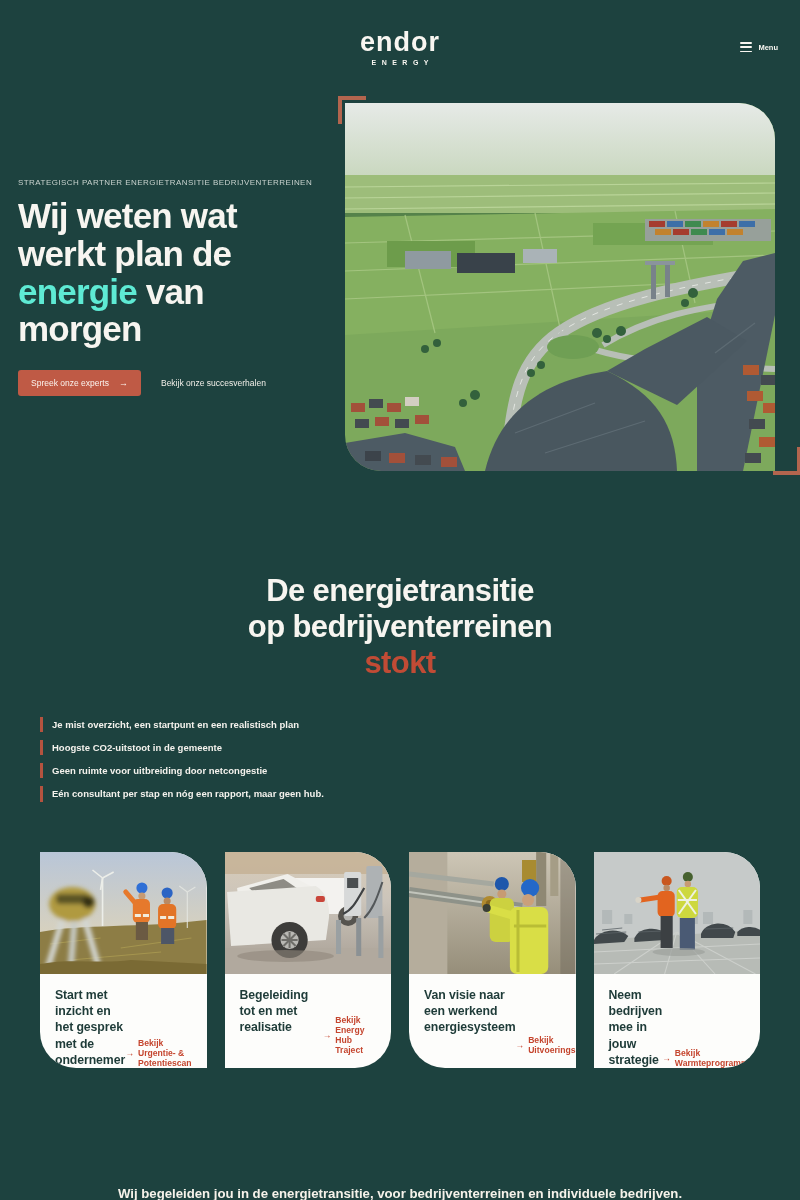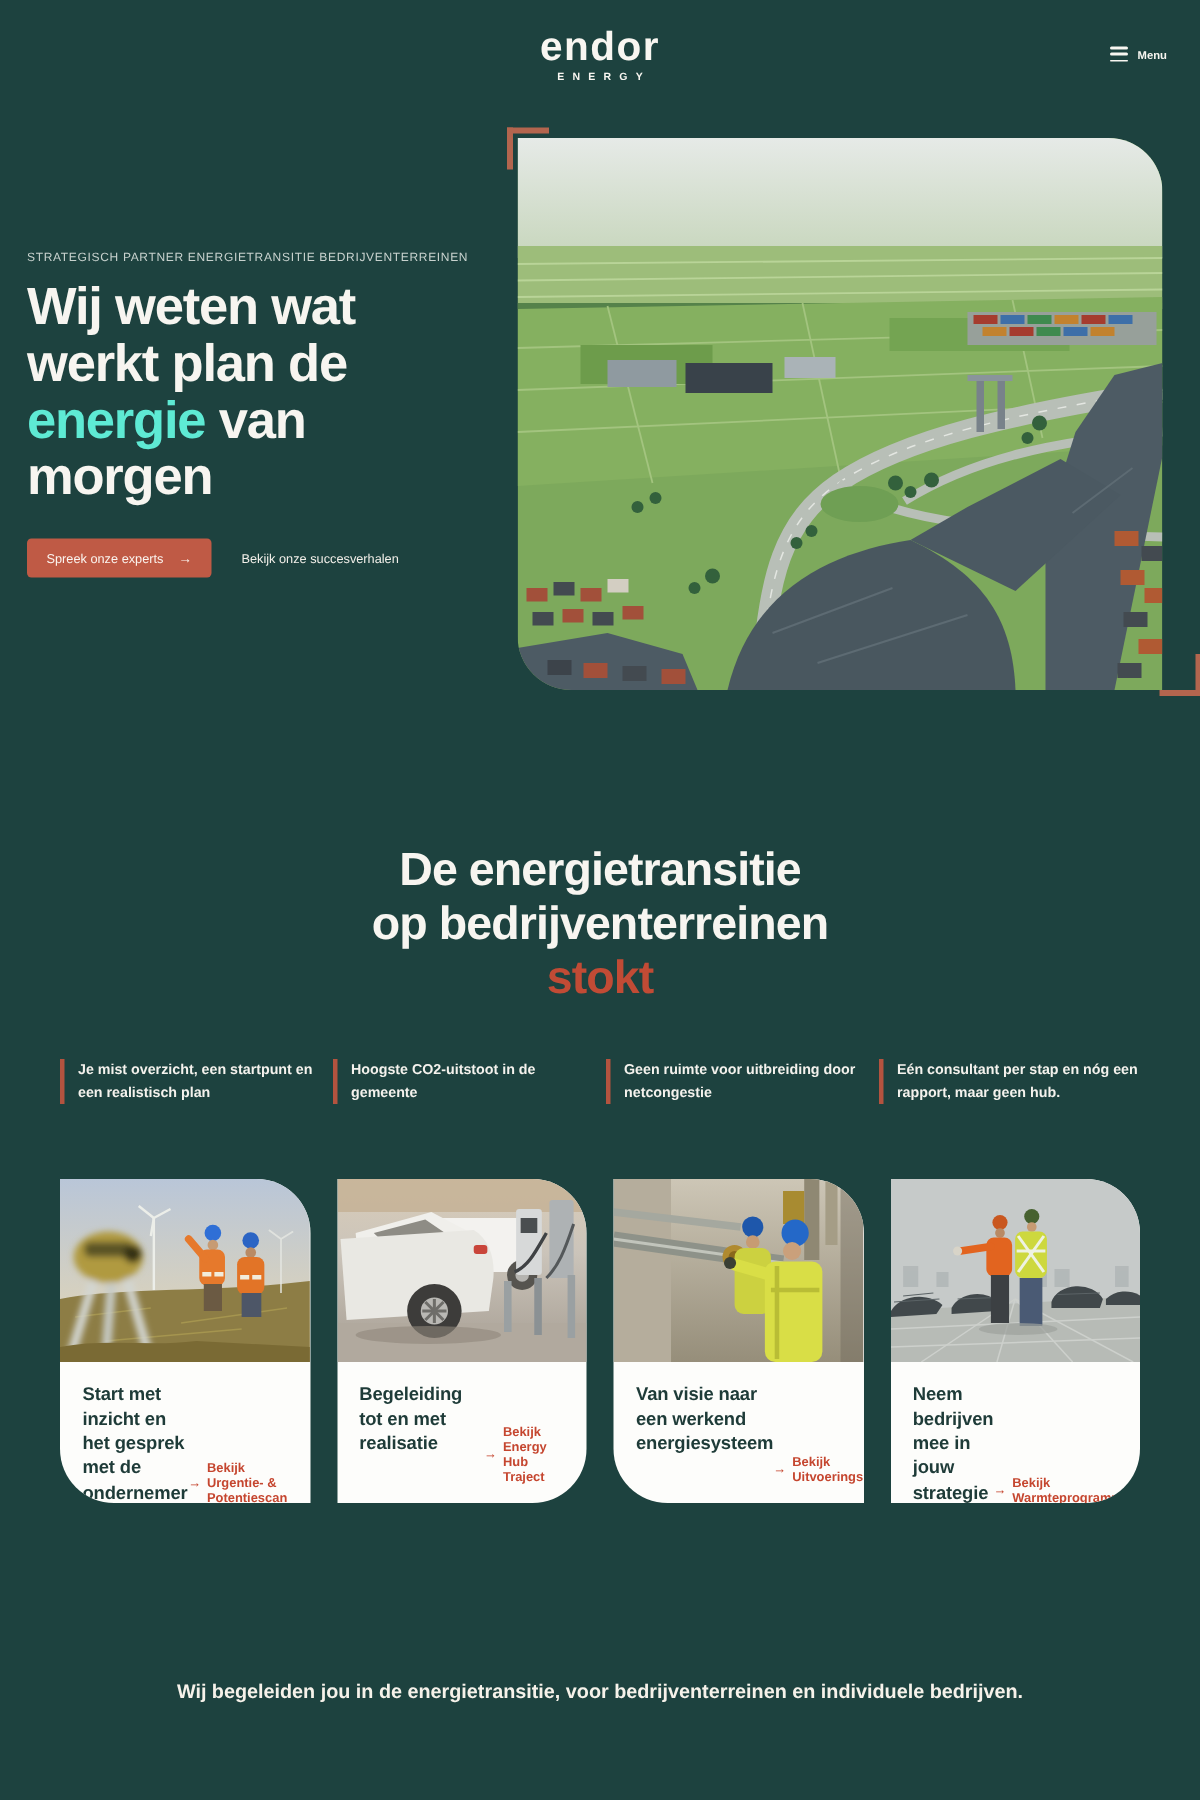--- a/index.html
+++ b/index.html
@@ -3,21 +3,21 @@
 <meta charset="utf-8">
 <style>
   html,body{margin:0;padding:0;}
   body{
     width:800px;height:1200px;
     background:#1d423f;
     font-family:"Liberation Sans", sans-serif;
     position:relative;overflow:hidden;
     -webkit-font-smoothing:antialiased;
   }
-  .page{position:relative;width:800px;height:932px;}
+  .page{position:relative;width:800px;height:932px;margin-top:11px;}
 
   
   .header{position:relative;height:85px;}
   .logo{position:absolute;left:50%;top:18px;transform:translateX(-50%);text-align:center;cursor:pointer;}
   .logo-primary{font-size:27px;font-weight:700;color:#f8f6f1;letter-spacing:1px;line-height:1;}
   .logo-secondary{font-size:7px;font-weight:700;color:#f8f6f1;letter-spacing:5.5px;margin-top:3px;text-indent:5.5px;}
   .menu-btn{position:absolute;right:22px;top:31px;display:flex;align-items:center;gap:6px;cursor:pointer;}
   .hamburger{display:flex;flex-direction:column;gap:2.5px;}
   .hamburger span{display:block;width:12px;height:1.8px;background:#f8f6f1;border-radius:1px;}
   .menu-label{font-size:7.5px;font-weight:700;color:#f8f6f1;}
@@ -39,21 +39,21 @@
   .hero-media svg{display:block;width:430px;height:368px;}
   .bracket{position:absolute;width:24px;height:24px;}
   .bracket-tl{left:338px;top:0px;border-left:4px solid #b3654e;border-top:4px solid #b3654e;}
   .bracket-br{left:773px;top:351px;border-right:4px solid #b3654e;border-bottom:4px solid #b3654e;}
 
   
   .problem{padding-top:102px;text-align:center;}
   .problem h2{margin:0;font-size:31px;font-weight:700;color:#f7f5f0;line-height:1.16;letter-spacing:-0.6px;}
   .problem .accent-line{color:#c14b35;}
 
-  .points{display:flex;gap:8px;padding:0 40px;margin-top:36px;}
+  .points{display:flex;gap:8px;padding:0 40px;margin-top:36px;flex-direction:column;}
   .point{flex:1;border-left:3px solid #b4533f;padding-left:9px;
     font-size:9.5px;font-weight:700;color:#f4f2ed;line-height:1.6;}
 
   
   .cards{display:flex;gap:18px;padding:0 40px;margin-top:50px;}
   .card{flex:1;height:216px;background:#fdfdfb;display:flex;flex-direction:column;overflow:hidden;cursor:pointer;}
   .card.shape-a{border-radius:0 36px 0 36px;}
   .card.shape-b{border-radius:0 36px 36px 0;}
   .card-photo{height:122px;flex:none;}
   .card-photo svg{display:block;width:100%;height:122px;}

